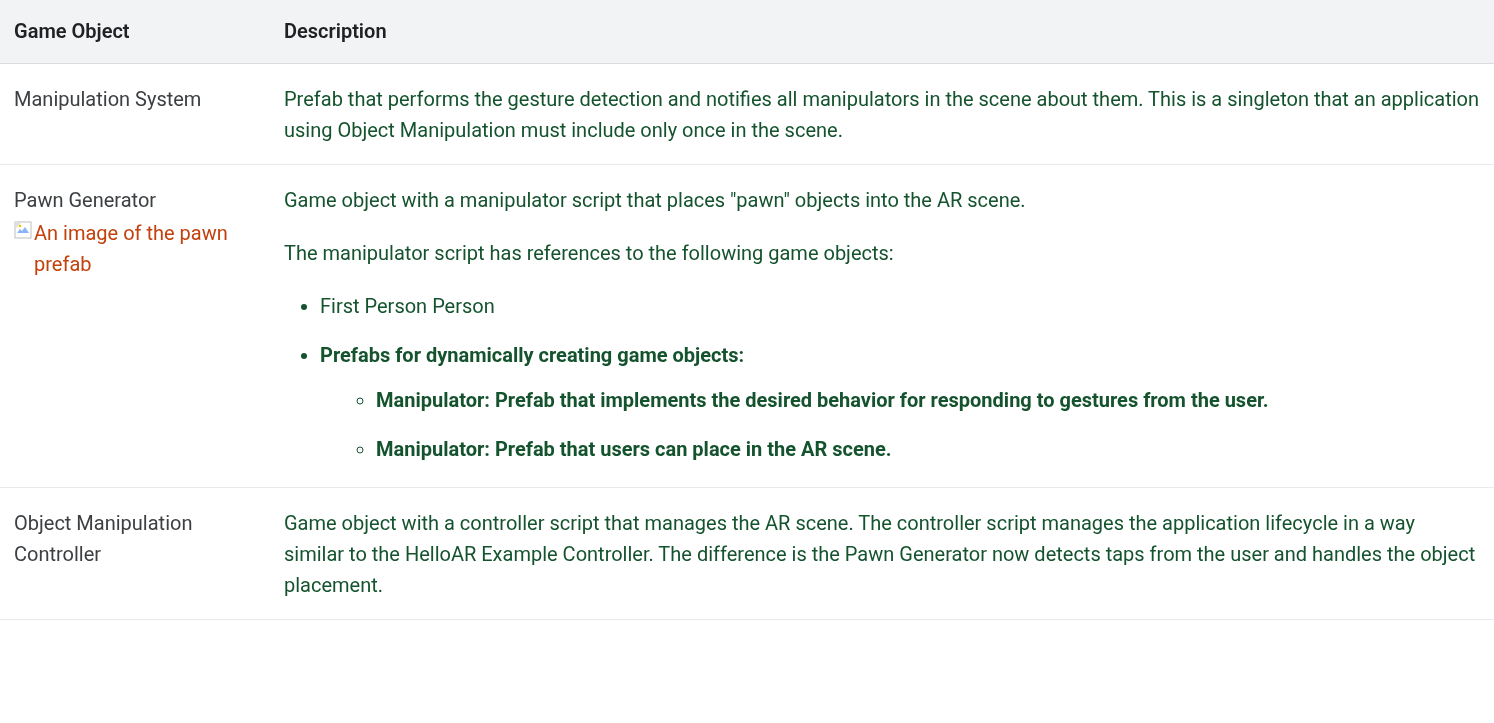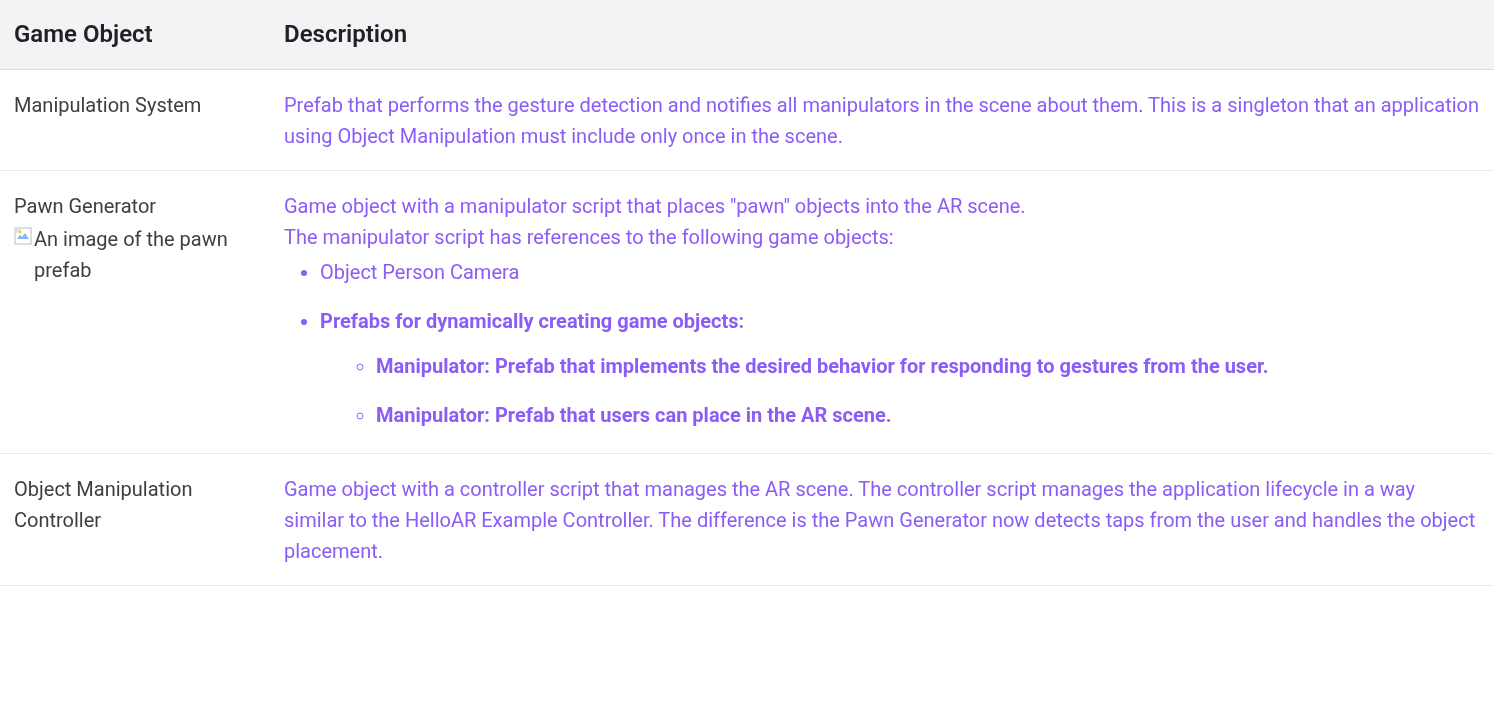--- a/index.html
+++ b/index.html
@@ -18,28 +18,28 @@
       width: 100%;
       border-collapse: collapse;
       table-layout: fixed;
     }
     thead th {
       background: #f1f3f4;
       text-align: left;
       font-weight: 600;
       color: #202124;
       padding: 16px 14px;
-      font-size: 24px;
+      font-size: 20px;
       border-bottom: 1px solid #dadce0;
     }
     tbody td {
       padding: 20px 14px 18px 14px;
       vertical-align: top;
       border-bottom: 1px solid #e8eaed;
-      color: #8b5cf6;
+      color: #14532d;
     }
     tbody td:first-child {
       color: #3c4043;
     }
     th:first-child, td:first-child {
       width: 270px;
     }
     ul {
       margin: 4px 0 0 0;
       padding-left: 36px;
@@ -49,26 +49,27 @@
       padding-left: 56px;
     }
     li {
       margin-bottom: 18px;
     }
     li:last-child {
       margin-bottom: 4px;
       font-weight: bold;
     }
     .desc-para {
+      margin-bottom: 22px;
     }
     .broken-img {
       display: inline-flex;
       align-items: flex-start;
       margin-top: 2px;
-      color: #404040;
+      color: #c2410c;
     }
     .broken-img svg {
       flex: 0 0 auto;
       margin-right: 2px;
       margin-top: 3px;
     }
   </style>
 </head>
 <body>
 
@@ -94,21 +95,21 @@
             <path d="M3 12 L6 8 L8 10 L11 6 L15 12 Z" fill="#8ab4f8"></path>
             <circle cx="6" cy="5" r="1.3" fill="#fbbc04"></circle>
           </svg>
           <span>An image of the pawn prefab</span>
         </div>
       </td>
       <td>
         <p class="desc-para">Game object with a manipulator script that places "pawn" objects into the AR scene.</p>
         <p class="desc-para" style="">The manipulator script has references to the following game objects:</p>
         <ul>
-          <li>Object Person Camera</li>
+          <li>First Person Person</li>
           <li>
             <span>Prefabs for dynamically creating game objects:</span>
             <ul>
               <li>Manipulator: Prefab that implements the desired behavior for responding to gestures from the user.</li>
               <li>Manipulator: Prefab that users can place in the AR scene.</li>
             </ul>
           </li>
         </ul>
       </td>
     </tr>

